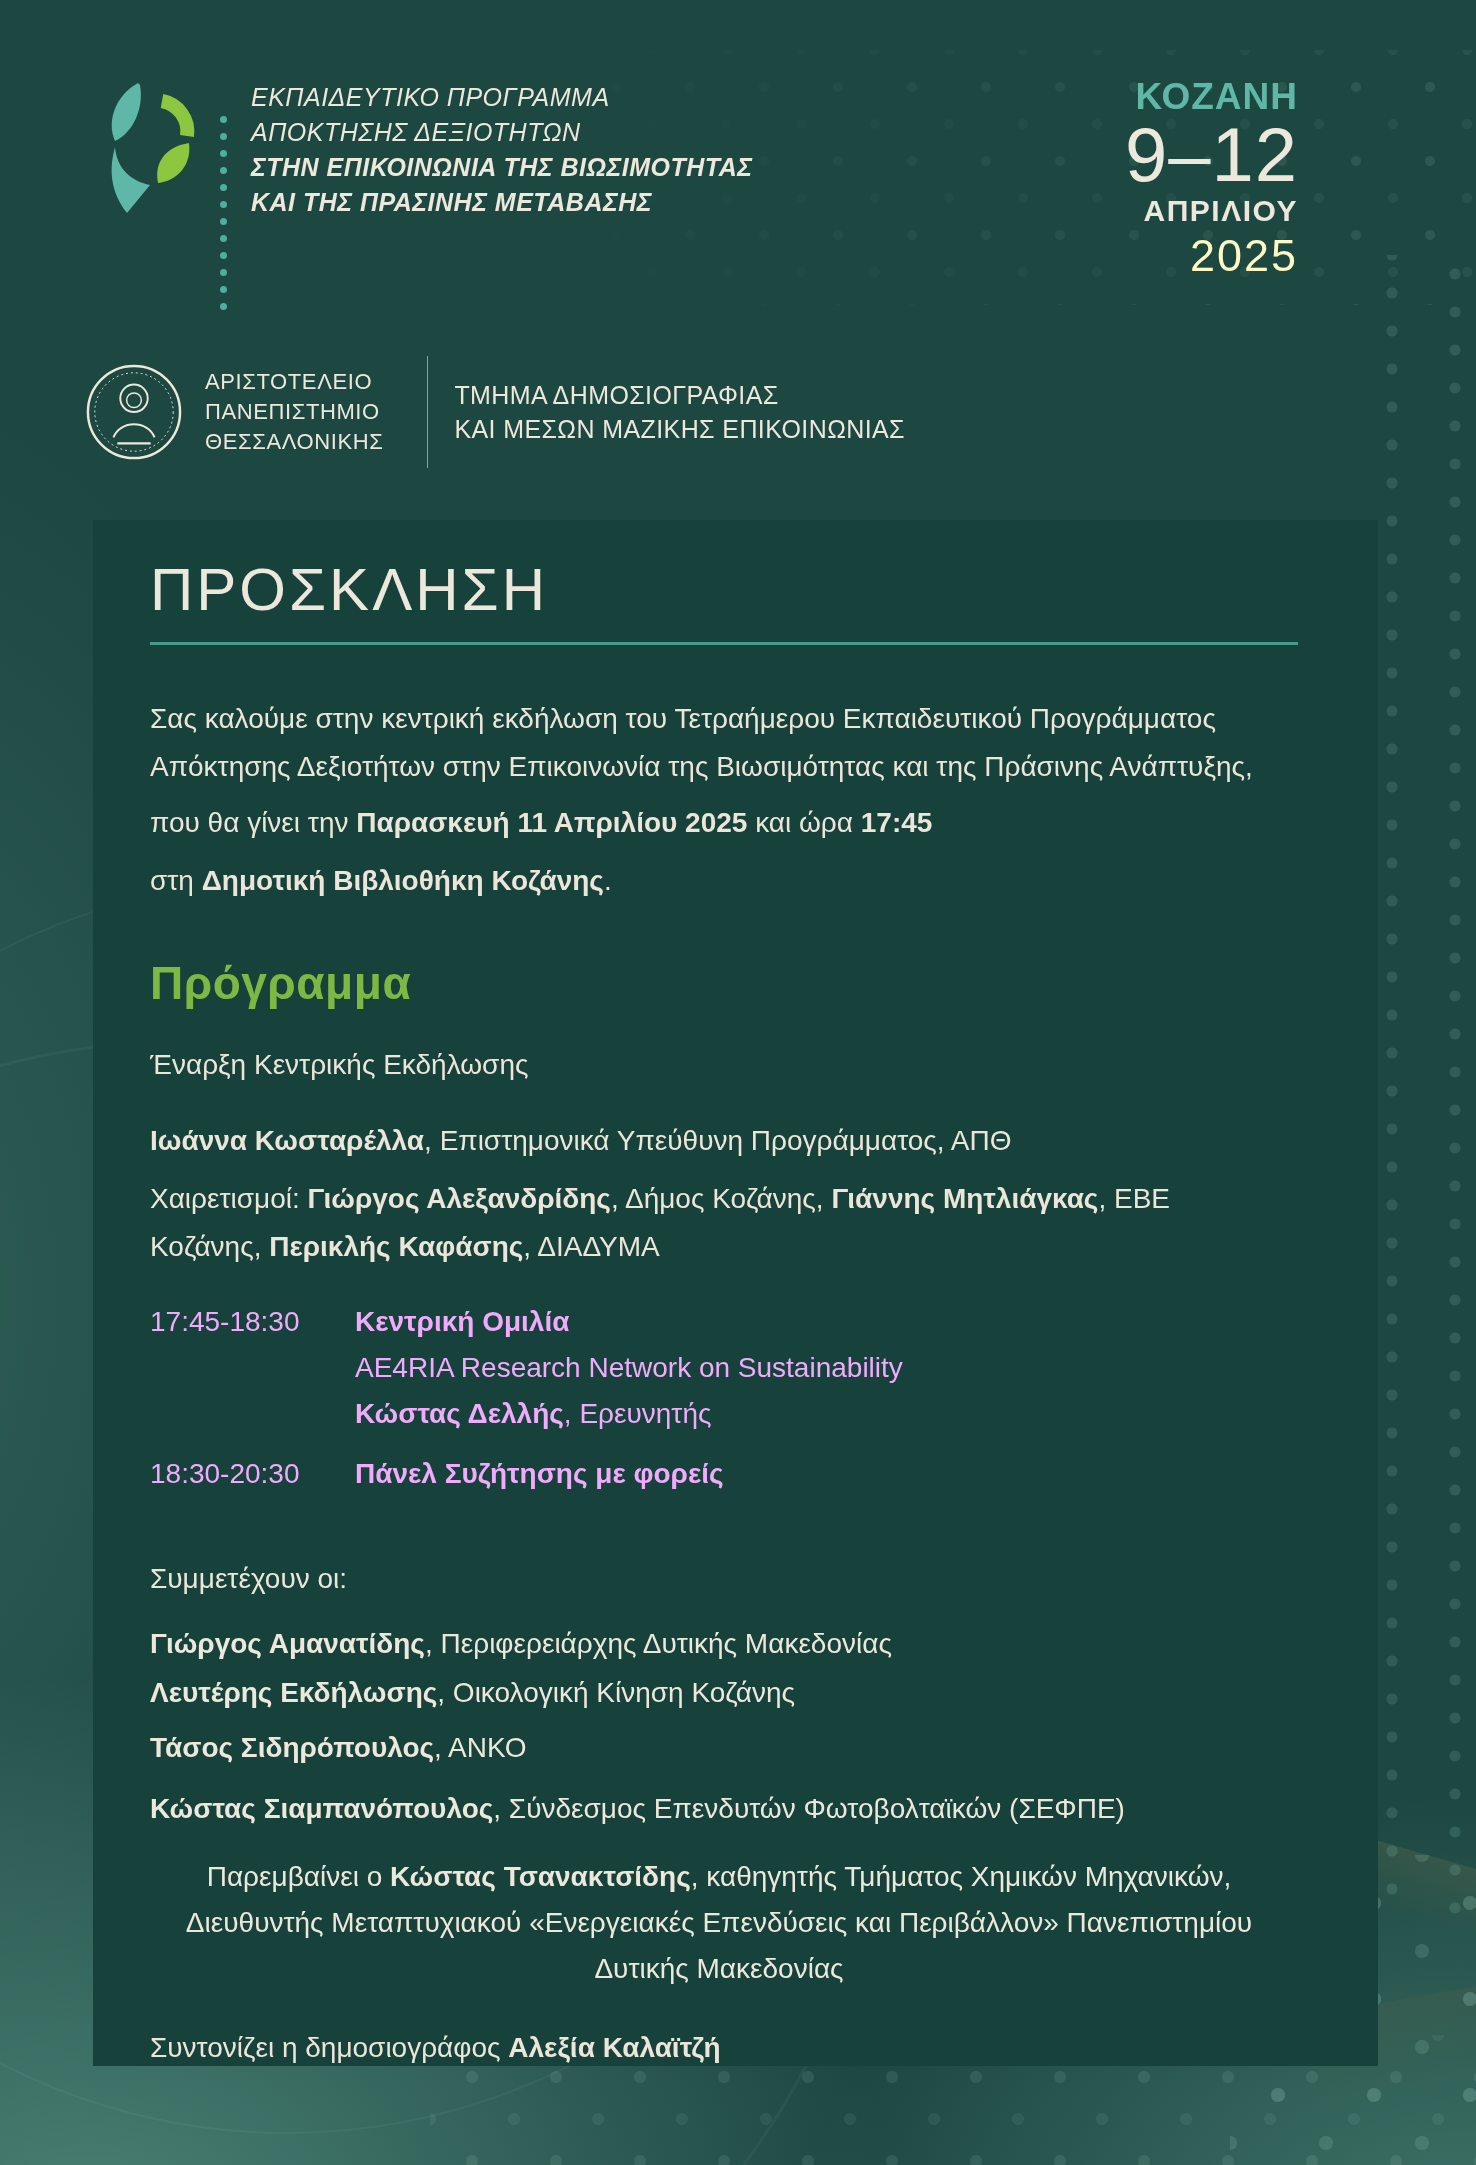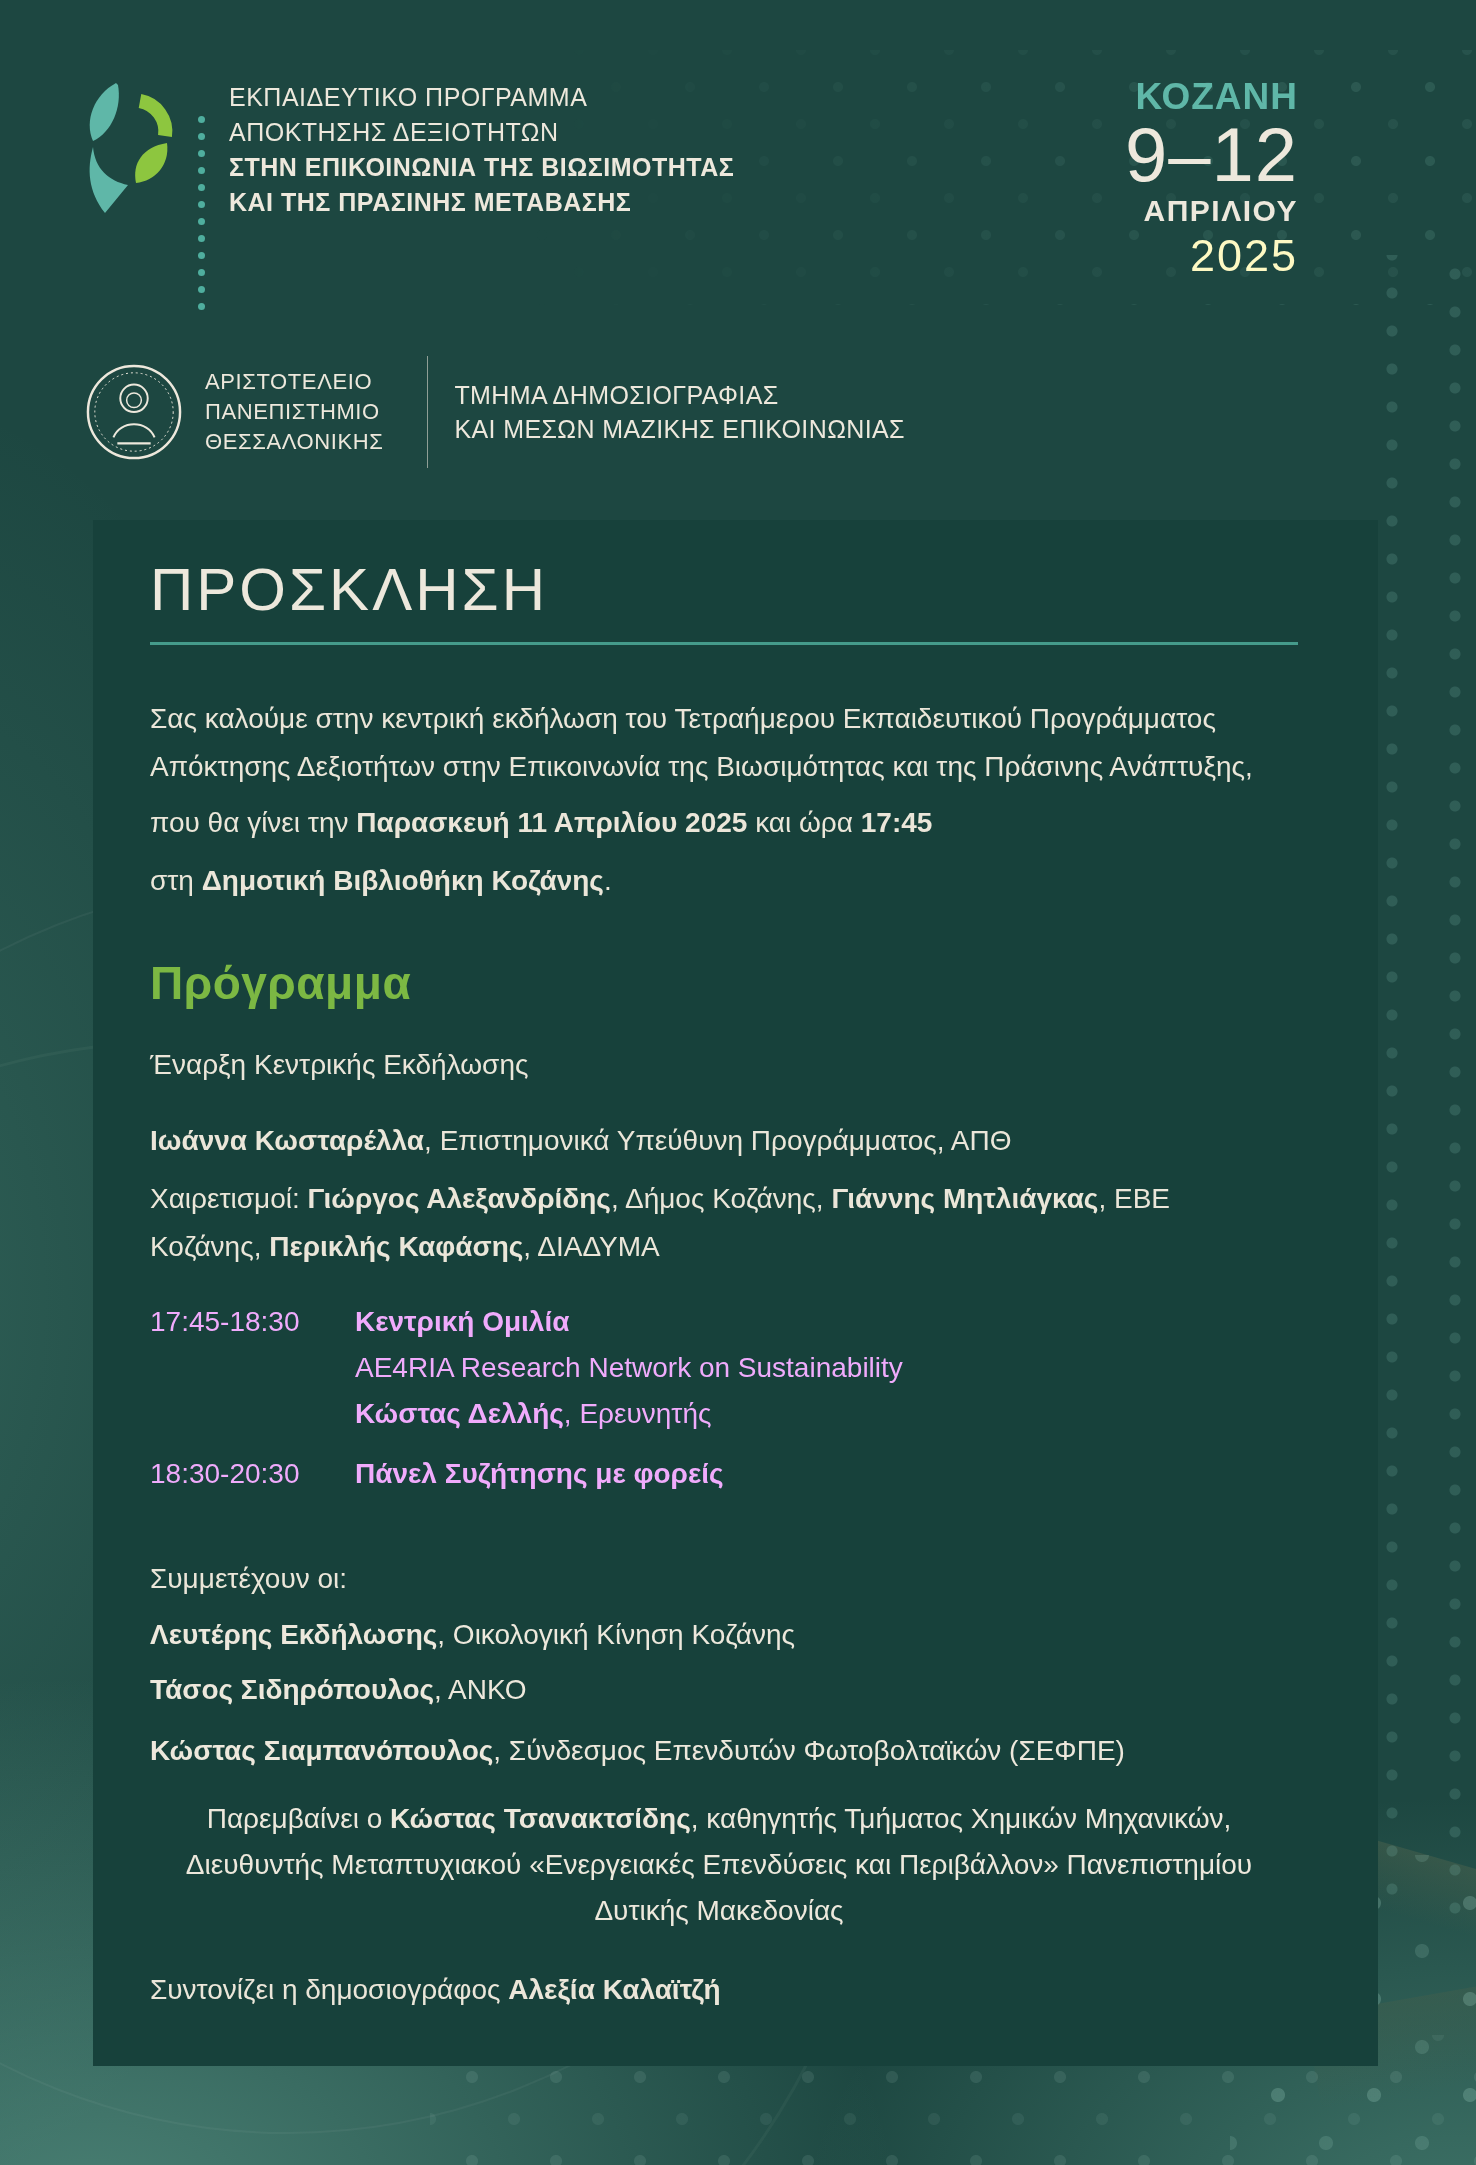--- a/index.html
+++ b/index.html
@@ -34,21 +34,21 @@
     background-image:
       radial-gradient(circle, rgba(175,225,210,0.22) 6.5px, transparent 7.5px),
       radial-gradient(circle, rgba(175,225,210,0.15) 6.5px, transparent 7.5px);
     background-size:96px 96px;background-position:0 0,48px 48px;}
   #dots-bottom{left:430px;top:2035px;width:1046px;height:130px;
     background-image:
       radial-gradient(circle, rgba(200,235,225,0.10) 5.5px, transparent 6.5px),
       radial-gradient(circle, rgba(200,235,225,0.07) 5.5px, transparent 6.5px);
     background-size:84px 84px;background-position:0 0,42px 42px;}
   
-  .brand{position:absolute;left:80px;top:76px;display:flex;align-items:flex-start;z-index:2;}
+  .brand{position:absolute;left:102px;top:76px;display:flex;align-items:flex-start;z-index:2;font-style:italic;}
   .brand-logo{width:100px;height:146px;flex:none;}
   .dotted-rule{display:flex;flex-direction:column;gap:10px;margin:40px 0 0 18px;flex:none;}
   .dotted-rule i{width:7px;height:7px;border-radius:50%;background:#4FAE9E;display:block;}
   .brand-title{margin:4px 0 0 24px;font-size:25px;line-height:35px;letter-spacing:.5px;color:#EDE8DC;}
   .brand-title .bt{font-weight:400;}
   .brand-title .bt.bold{font-weight:700;}
   .event-badge{position:absolute;left:1118px;top:76px;width:180px;text-align:right;z-index:2;}
   .event-city{font-size:37px;font-weight:700;letter-spacing:1px;color:#5FB7A8;line-height:42px;}
   .event-dates{font-size:76px;font-weight:200;color:#EDE8DC;line-height:74px;letter-spacing:1px;}
   .event-month{font-size:30px;font-weight:700;color:#EDE8DC;letter-spacing:1.5px;line-height:38px;}
@@ -182,20 +182,21 @@
       </div>
     </div>
     <div class="sched-row" id="sched2">
       <div class="sched-time">18:30-20:30</div>
       <div class="sched-desc">
         <p><span class="b">Πάνελ Συζήτησης με φορείς</span></p>
       </div>
     </div>
 
     <p class="txt" id="participants-label">Συμμετέχουν οι:</p>
+    <p class="part" id="part1"><span class="b">Γιώργος Αμανατίδης</span><span>, Περιφερειάρχης Δυτικής Μακεδονίας</span></p>
     <p class="part" id="part2"><span class="b">Λευτέρης Εκδήλωσης</span><span>, Οικολογική Κίνηση Κοζάνης</span></p>
     <p class="part" id="part3"><span class="b">Τάσος Σιδηρόπουλος</span><span>, ΑΝΚΟ</span></p>
     <p class="part" id="part4"><span class="b">Κώστας Σιαμπανόπουλος</span><span>, Σύνδεσμος Επενδυτών Φωτοβολταϊκών (ΣΕΦΠΕ)</span></p>
 
     <p id="intervention"><span>Παρεμβαίνει ο </span><span class="b">Κώστας Τσανακτσίδης</span><span>, καθηγητής Τμήματος Χημικών Μηχανικών, Διευθυντής Μεταπτυχιακού «Ενεργειακές Επενδύσεις και Περιβάλλον» Πανεπιστημίου Δυτικής Μακεδονίας</span></p>
     <p class="txt" id="moderator"><span>Συντονίζει η δημοσιογράφος </span><span class="b">Αλεξία Καλαϊτζή</span></p>
   </main>
 
 </div>
 

